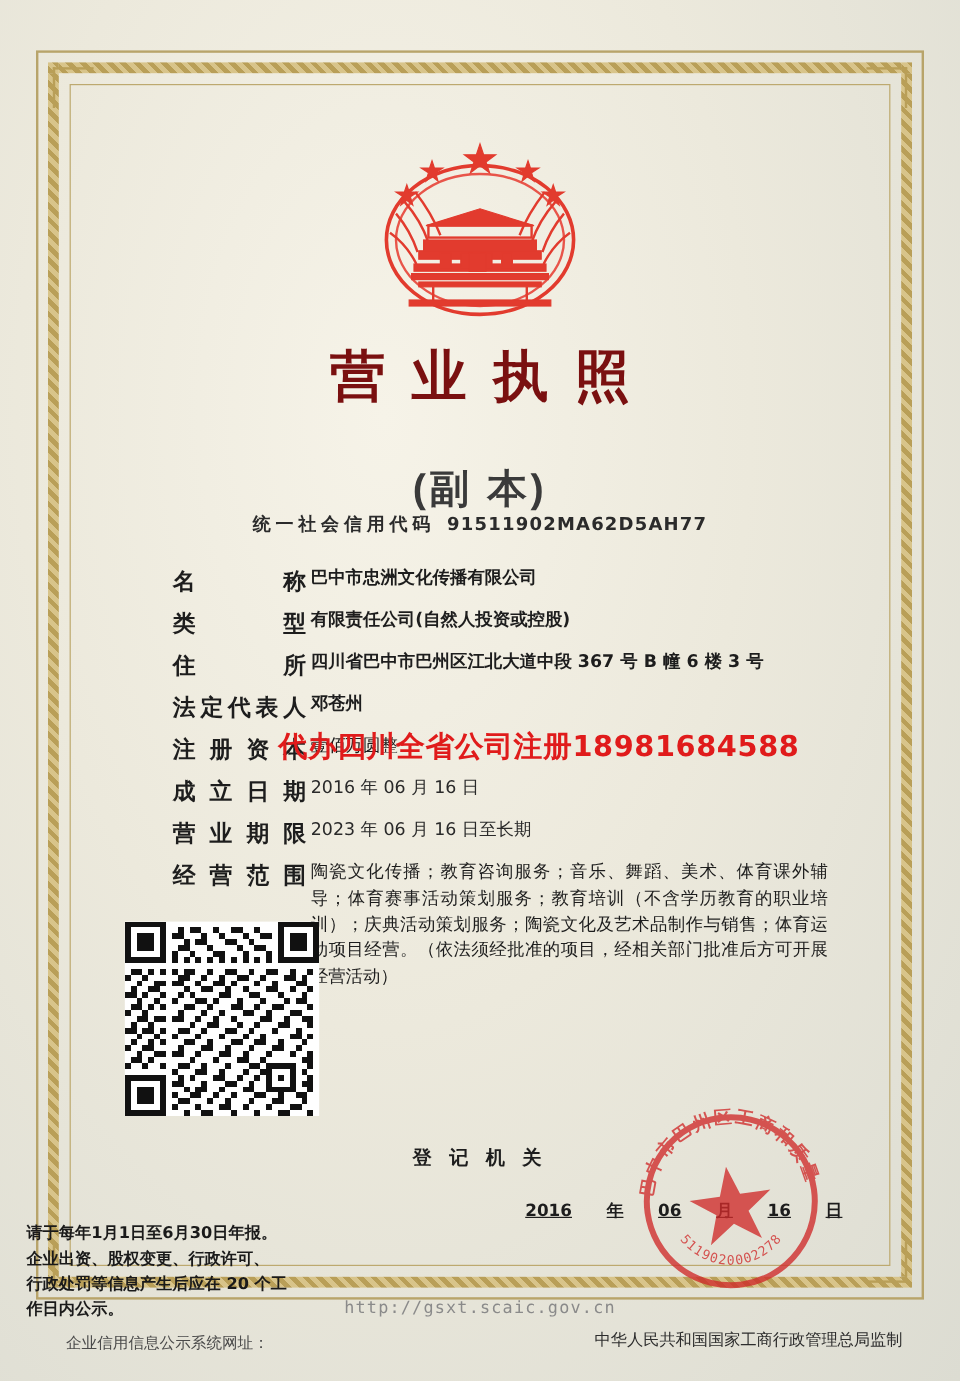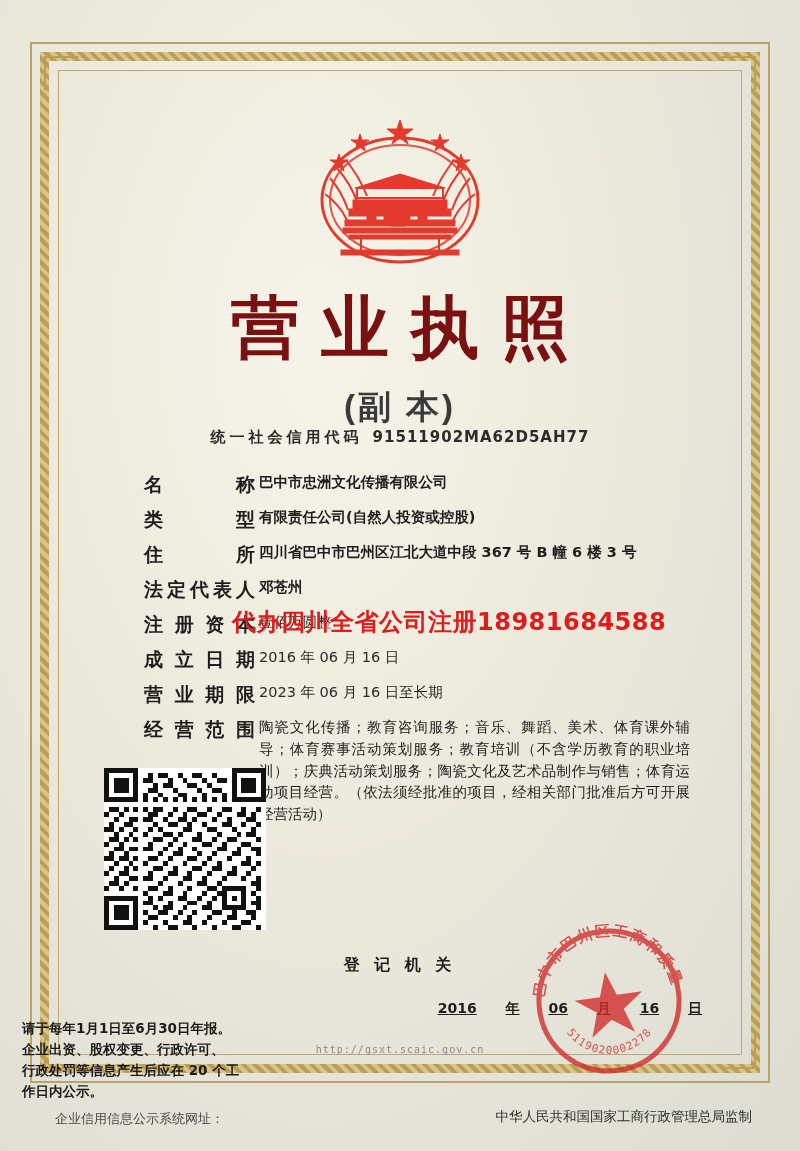--- a/index.html
+++ b/index.html
@@ -42,21 +42,21 @@
   
   .emblem { position:absolute; left:0; right:0; top:108px; text-align:center; }
   .emblem svg { display:inline-block; }
 
   
   .main-title {
     position:absolute; left:0; right:0; top:283px;
     text-align:center;
     font-family:"DejaVu Sans", sans-serif;
     font-weight:bold;
-    font-size:68px;
+    font-size:46px;
     letter-spacing:22px;
     text-indent:22px;
     color:#7a1010;
   }
   .sub-title {
     position:absolute; left:0; right:0; top:385px;
     text-align:center;
     font-size:33px; font-weight:bold; color:#3a3a3a;
     letter-spacing:3px;
   }
@@ -124,22 +124,22 @@
     opacity:0.78;
   }
 
   
   .note-left {
     position:absolute; left:22px; top:1018px; width:260px;
     font-size:13.5px; line-height:1.55; color:#1a1a1a; font-weight:bold;
     font-family:"DejaVu Sans", sans-serif;
   }
   .gsxt-url {
-    position:absolute; left:0; right:0; top:1044px;
-    text-align:center; font-size:10px; color:#8a8a8a;
+    position:absolute; left:0; right:0; top:1082px;
+    text-align:center; font-size:14px; color:#8a8a8a;
     font-family:"DejaVu Sans Mono", monospace;
     letter-spacing:1px;
   }
   .footer-left {
     position:absolute; left:55px; top:1110px;
     font-size:13px; color:#4a4a4a;
     font-family:"DejaVu Sans", sans-serif;
   }
   .footer-right {
     position:absolute; right:48px; top:1108px;

